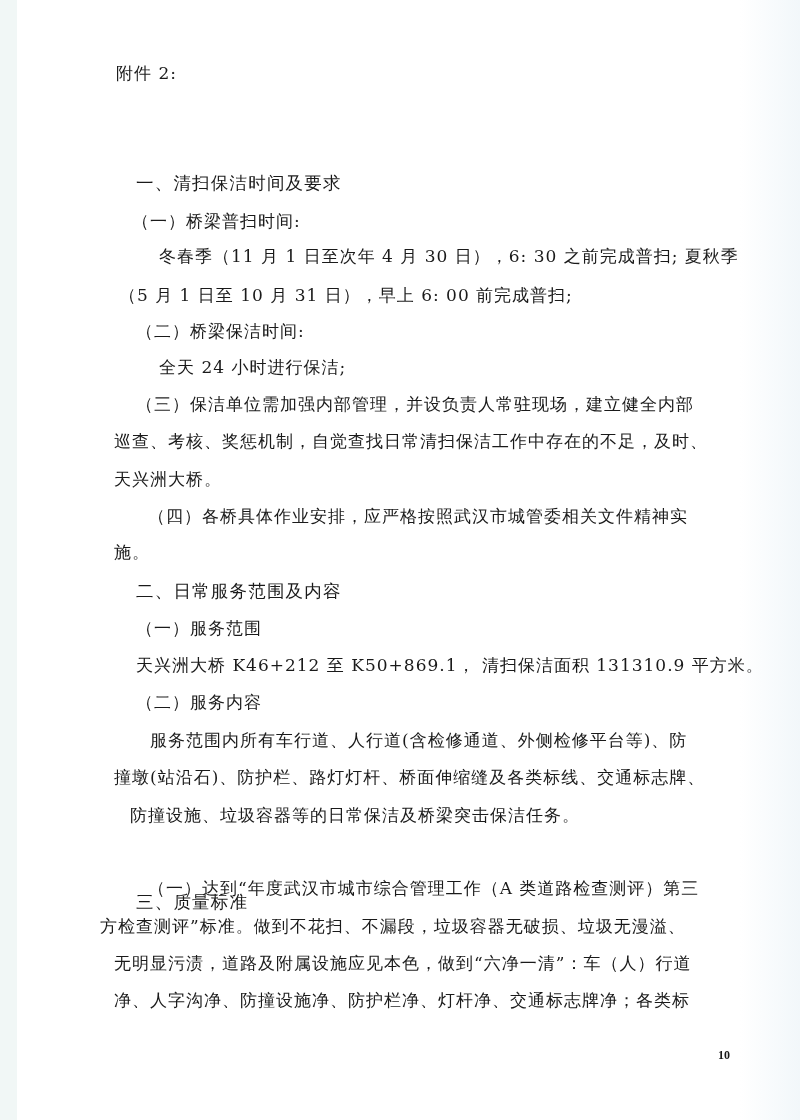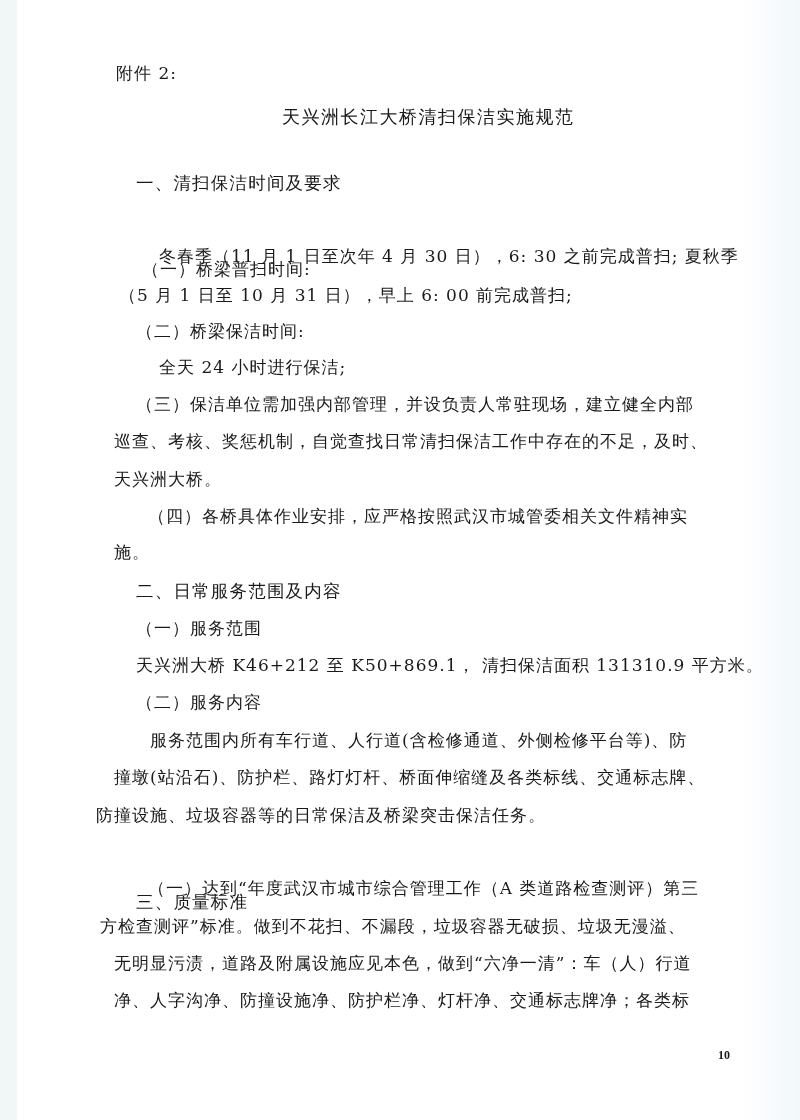--- a/index.html
+++ b/index.html
@@ -52,41 +52,40 @@
   }
 </style>
 </head>
 <body>
 
 <div class="left-strip"></div>
 <div class="right-tint"></div>
 
 <div class="page">
   <div class="line attach">附件 2:</div>
-  <div class="line title">天兴洲长江大桥清扫保洁实施规范</div>
 
   <div id="body-lines">
       <div class="line h1" style="left: 136px; top: 172px;">一、清扫保洁时间及要求</div>
-      <div class="line" style="left: 142px; top: 210px; margin-top: 48px;">（一）桥梁普扫时间:</div>
+      <div class="line" style="left: 132px; top: 210px;">（一）桥梁普扫时间:</div>
       <div class="line" style="left: 159px; top: 245px; text-align: center;">冬春季（11 月 1 日至次年 4 月 30 日），6: 30 之前完成普扫; 夏秋季</div>
       <div class="line" style="left: 119px; top: 284px;">（5 月 1 日至 10 月 31 日），早上 6: 00 前完成普扫;</div>
       <div class="line" style="left: 136px; top: 320px;">（二）桥梁保洁时间:</div>
       <div class="line" style="left: 159px; top: 356px;">全天 24 小时进行保洁;</div>
       <div class="line" style="left: 136px; top: 393px;">（三）保洁单位需加强内部管理，并设负责人常驻现场，建立健全内部</div>
       <div class="line" style="left: 114px; top: 430px;">巡查、考核、奖惩机制，自觉查找日常清扫保洁工作中存在的不足，及时、</div>
       <div class="line" style="left: 114px; top: 468px;">天兴洲大桥。</div>
       <div class="line" style="left: 148px; top: 505px;">（四）各桥具体作业安排，应严格按照武汉市城管委相关文件精神实</div>
       <div class="line" style="left: 114px; top: 541px;">施。</div>
       <div class="line h1" style="left: 136px; top: 580px;">二、日常服务范围及内容</div>
       <div class="line" style="left: 136px; top: 617px;">（一）服务范围</div>
       <div class="line" style="left: 136px; top: 654px;">天兴洲大桥 K46+212 至 K50+869.1， 清扫保洁面积 131310.9 平方米。</div>
       <div class="line" style="left: 136px; top: 691px;">（二）服务内容</div>
       <div class="line" style="left: 150px; top: 729px;">服务范围内所有车行道、人行道(含检修通道、外侧检修平台等)、防</div>
       <div class="line" style="left: 114px; top: 766px;">撞墩(站沿石)、防护栏、路灯灯杆、桥面伸缩缝及各类标线、交通标志牌、</div>
-      <div class="line" style="left: 96px; top: 804px;">防撞设施、垃圾容器等的日常保洁及桥梁突击保洁任务。</div>
+      <div class="line" style="left: 130px; top: 804px;">防撞设施、垃圾容器等的日常保洁及桥梁突击保洁任务。</div>
       <div class="line h1" style="left: 136px; top: 891px;">三、质量标准</div>
       <div class="line" style="left: 148px; top: 877px;">（一）达到“年度武汉市城市综合管理工作（A 类道路检查测评）第三</div>
       <div class="line" style="left: 100px; top: 915px;">方检查测评”标准。做到不花扫、不漏段，垃圾容器无破损、垃圾无漫溢、</div>
       <div class="line" style="left: 114px; top: 952px;">无明显污渍，道路及附属设施应见本色，做到“六净一清”：车（人）行道</div>
       <div class="line" style="left: 114px; top: 989px;">净、人字沟净、防撞设施净、防护栏净、灯杆净、交通标志牌净；各类标</div>
     </div>
 
   <div class="page-number">10</div>
 </div>
 

